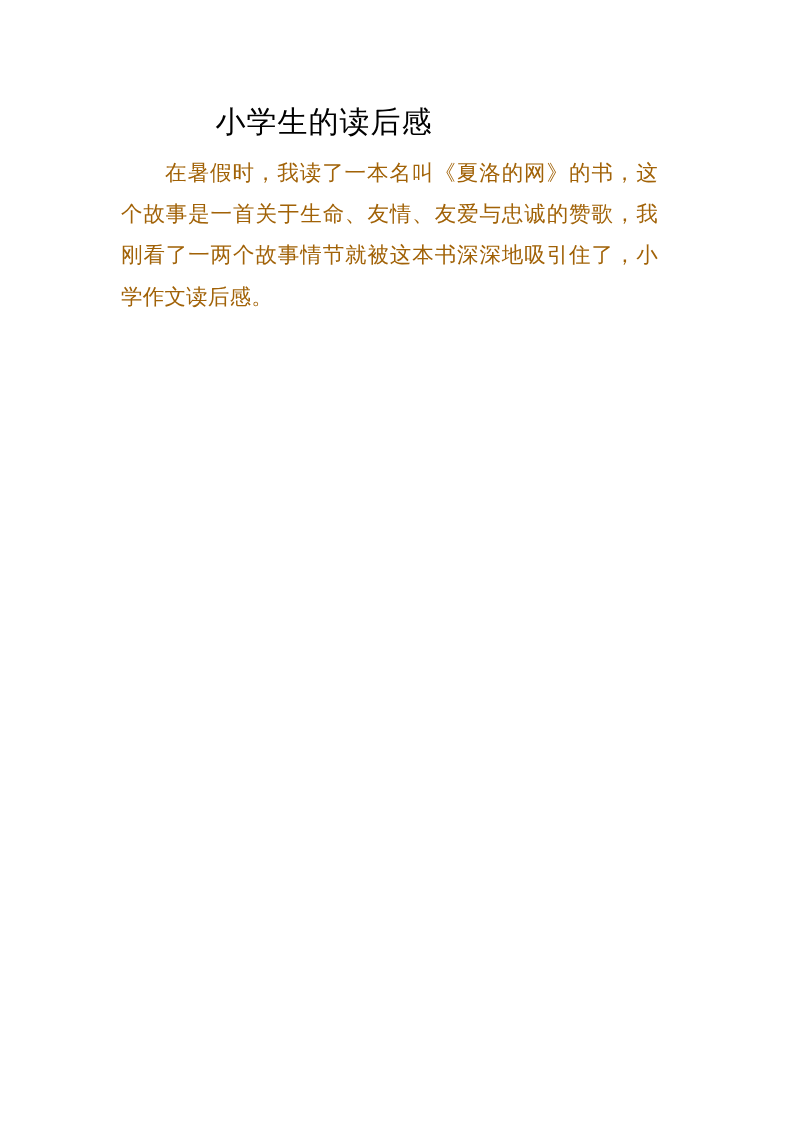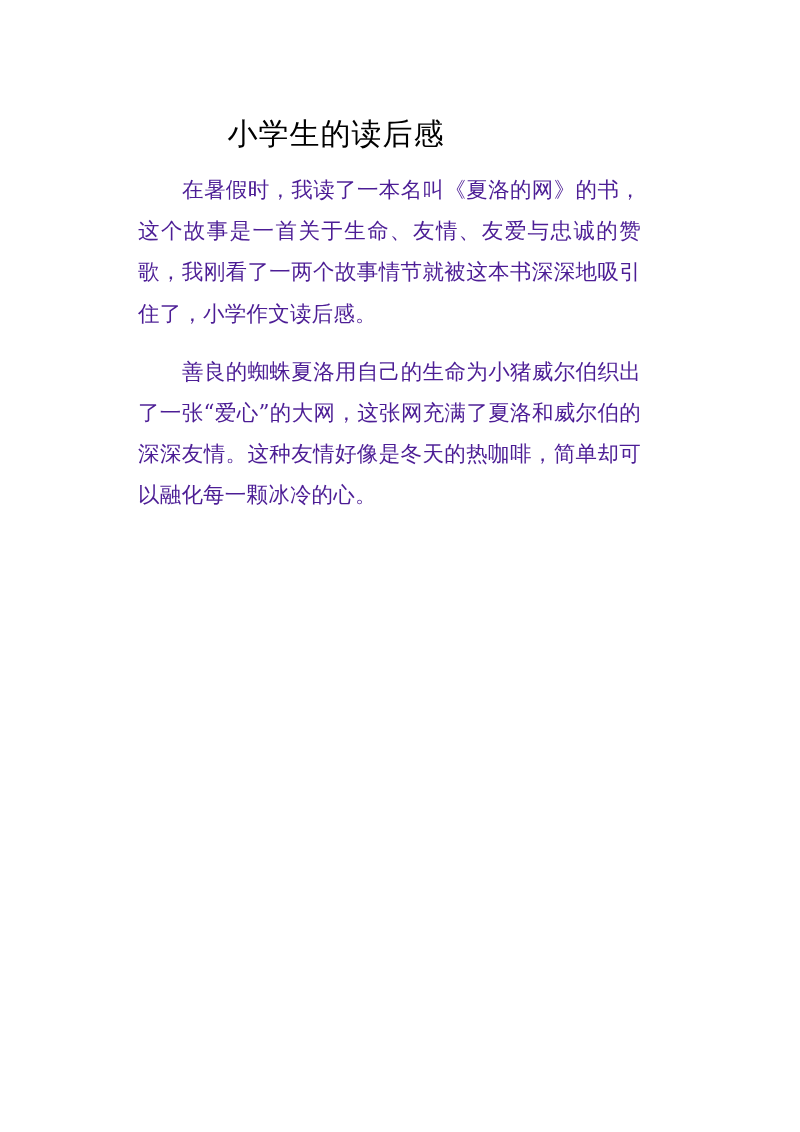--- a/index.html
+++ b/index.html
@@ -28,41 +28,40 @@
     top: 98px;
     left: 0;
     width: 640px;
     text-align: center;
     font-family: Liberation Serif, serif;
     font-size: 30px;
     font-weight: normal;
     line-height: 40px;
     letter-spacing: 1px;
     color: #000000;
-    margin: 16px;
+    margin: 4px;
   }
   .body {
     position: absolute;
     left: 121px;
     top: 152px;
     width: 537px;
   }
   .para {
-    margin: 17px;
+    margin: 0;
     font-size: 21.5px;
     line-height: 41.2px;
     text-indent: 2.05em;
     text-align: justify;
     letter-spacing: 0.2px;
     word-break: break-all;
-    color: #4c1d95;
+    color: #a16207;
   }
 </style>
 </head>
 <body>
 
 <div class="page">
   <h1 class="title">小学生的读后感</h1>
   <div class="body">
     <p class="para">在暑假时，我读了一本名叫《夏洛的网》的书，这个故事是一首关于生命、友情、友爱与忠诚的赞歌，我刚看了一两个故事情节就被这本书深深地吸引住了，小学作文读后感。</p>
-    <p class="para">善良的蜘蛛夏洛用自己的生命为小猪威尔伯织出了一张“爱心”的大网，这张网充满了夏洛和威尔伯的深深友情。这种友情好像是冬天的热咖啡，简单却可以融化每一颗冰冷的心。</p>
   </div>
 </div>
 
 </body></html>

